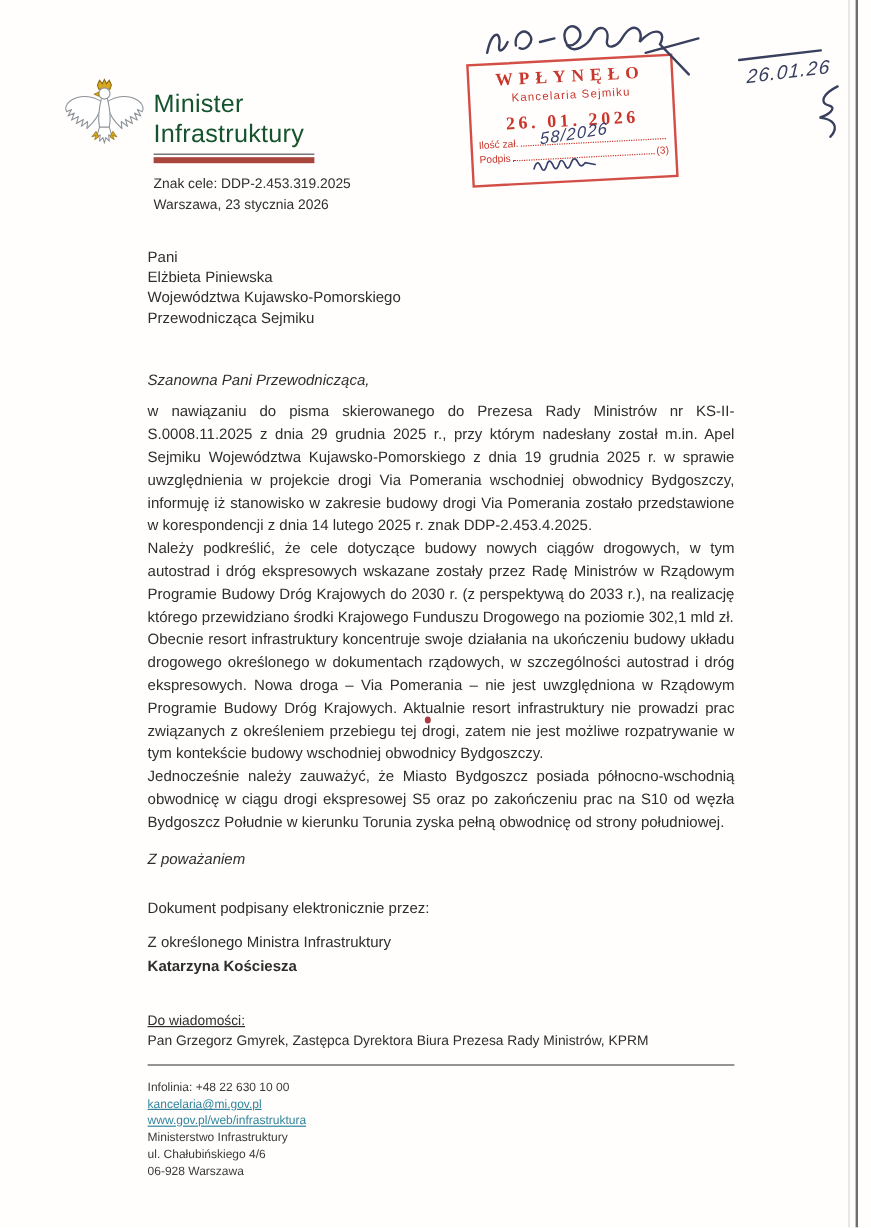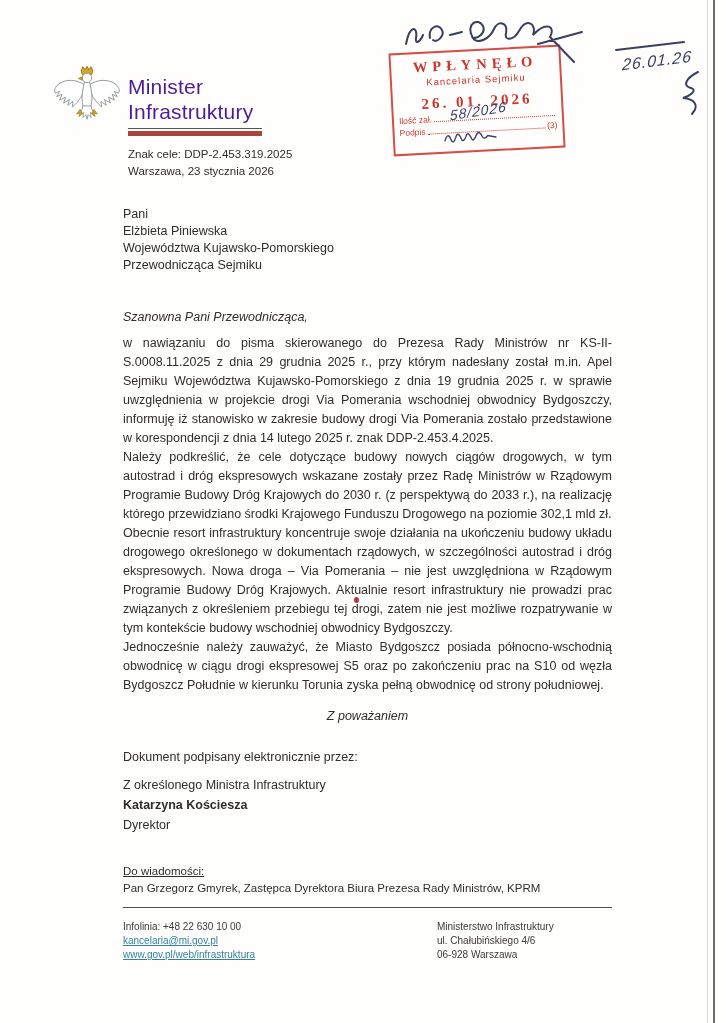--- a/index.html
+++ b/index.html
@@ -14,21 +14,21 @@
   .page{position:absolute;inset:0;background:#fffefd;}
 
   
   .scan-edge{position:absolute;top:0;bottom:0;left:713px;width:2px;background:#6e6e6e;}
   .scan-edge-soft{position:absolute;top:0;bottom:0;left:707px;width:1px;background:#d9d9d6;}
 
   
   .emblem{position:absolute;left:52px;top:62px;width:70px;height:82px;}
   .lh-title{
     position:absolute;left:128px;top:74px;
-    font-size:21px;line-height:25px;color:#4c1d95;letter-spacing:.2px;
+    font-size:21px;line-height:25px;color:#14532d;letter-spacing:.2px;
   }
   .lh-divider-thin{position:absolute;left:128px;top:128px;width:134px;height:1px;background:#555;}
   .lh-divider-red{position:absolute;left:128px;top:131px;width:134px;height:5px;background:#a8453c;}
   .lh-ref{position:absolute;left:128px;top:146px;font-size:11.5px;line-height:17px;color:#2e2e2e;}
 
   
   .stamp{
     position:absolute;left:391px;top:49px;width:168px;height:99px;
     border:2.5px solid rgba(203,47,38,.85);
     transform:rotate(-3deg);
@@ -59,29 +59,29 @@
   
   .content{position:absolute;left:123px;top:206px;width:489px;}
   .recipient{font-size:12.5px;line-height:17px;}
   .recipient .bold{font-weight:normal;}
   .salutation{font-style:italic;font-size:12.5px;margin-top:36px;}
   .para{
     font-size:12.5px;line-height:19px;text-align:justify;
     margin-top:0;margin-bottom:0;
   }
   .para:first-of-type{margin-top:10px;}
-  .closing{font-style:italic;font-size:12.5px;margin-top:14px;text-align:center;}
+  .closing{font-style:italic;font-size:12.5px;margin-top:14px;}
   .sig-block{margin-top:24px;font-size:12.5px;line-height:20px;}
   .sig-block .sig-line1{margin-bottom:8px;}
   .sig-block .bold{font-weight:bold;}
   .cc-block{margin-top:28px;font-size:11.5px;line-height:17px;}
   .cc-label{text-decoration:underline;}
   .rule{border:none;border-top:1.5px solid #4f4f4f;margin:10px 0 0 0;}
 
-  .footer{display:flex;justify-content:space-between;margin-top:12px;font-size:10px;line-height:14px;color:#3a3a3a;}
+  .footer{display:flex;justify-content:space-between;margin-top:12px;font-size:10px;line-height:14px;color:#3a3a3a;flex-direction:column;}
   .footer a{color:#31849b;text-decoration:underline;display:block;}
   .footer .right{text-align:left;width:175px;}
 
   
   .red-dot{position:absolute;left:354px;top:597px;width:5px;height:6px;background:#a4262c;border-radius:50%;opacity:.9;}
 </style>
 </head>
 <body>
 
 <div class="page">
@@ -167,21 +167,20 @@
     <p class="para">Należy podkreślić, że cele dotyczące budowy nowych ciągów drogowych, w tym autostrad i dróg ekspresowych wskazane zostały przez Radę Ministrów w Rządowym Programie Budowy Dróg Krajowych do 2030 r. (z perspektywą do 2033 r.), na realizację którego przewidziano środki Krajowego Funduszu Drogowego na poziomie 302,1 mld zł.</p>
     <p class="para">Obecnie resort infrastruktury koncentruje swoje działania na ukończeniu budowy układu drogowego określonego w dokumentach rządowych, w szczególności autostrad i dróg ekspresowych. Nowa droga – Via Pomerania – nie jest uwzględniona w Rządowym Programie Budowy Dróg Krajowych. Aktualnie resort infrastruktury nie prowadzi prac związanych z określeniem przebiegu tej drogi, zatem nie jest możliwe rozpatrywanie w tym kontekście budowy wschodniej obwodnicy Bydgoszczy.</p>
     <p class="para">Jednocześnie należy zauważyć, że Miasto Bydgoszcz posiada północno-wschodnią obwodnicę w ciągu drogi ekspresowej S5 oraz po zakończeniu prac na S10 od węzła Bydgoszcz Południe w kierunku Torunia zyska pełną obwodnicę od strony południowej.</p>
 
     <div class="closing">Z poważaniem</div>
 
     <div class="sig-block">
       <div class="sig-line1">Dokument podpisany elektronicznie przez:</div>
       <div>Z określonego Ministra Infrastruktury</div>
       <div class="bold">Katarzyna Kościesza</div>
-      <div>Dyrektor</div>
     </div>
 
     <div class="cc-block">
       <div class="cc-label">Do wiadomości:</div>
       <div>Pan Grzegorz Gmyrek, Zastępca Dyrektora Biura Prezesa Rady Ministrów, KPRM</div>
     </div>
 
     <hr class="rule">
 
     <div class="footer">

